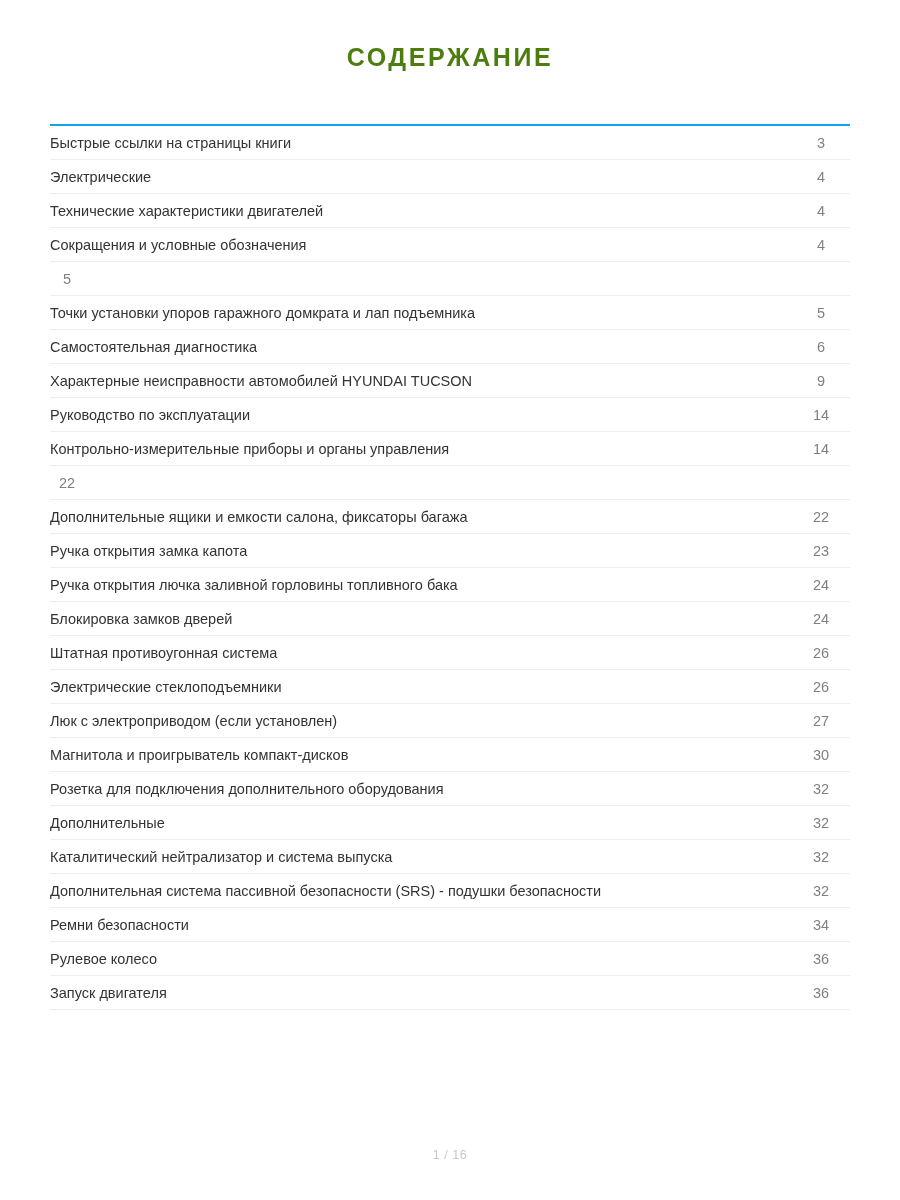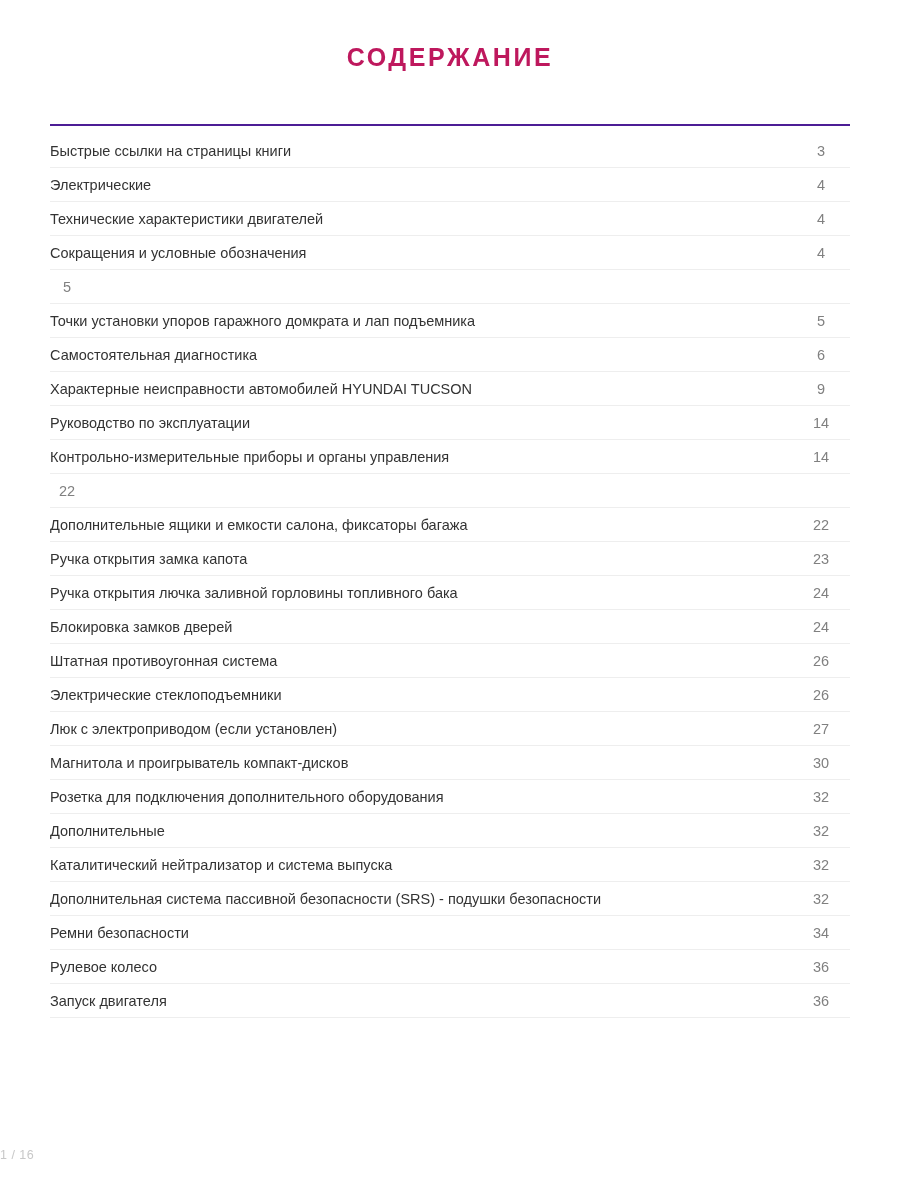--- a/index.html
+++ b/index.html
@@ -23,30 +23,30 @@
     box-sizing: border-box;
     display: flex;
     flex-direction: column;
   }
 
   .page-title {
     text-align: center;
     font-size: 25px;
     font-weight: bold;
     letter-spacing: 2.6px;
-    color: #be185d;
+    color: #4d7c0f;
     margin: 40px 0 0 0;
     padding: 0;
     line-height: 34px;
   }
 
   .toc-wrap {
     margin: 50px 50px 4px 50px;
-    border-top: 2px solid #4c1d95;
-    padding-top: 8px;
+    border-top: 2px solid #0ea5e9;
+    padding-top: 0;
   }
 
   .toc-row {
     display: flex;
     align-items: center;
     justify-content: space-between;
     height: 34px;
     border-bottom: 1px solid #eeeeee;
     box-sizing: border-box;
   }
@@ -69,20 +69,21 @@
     text-align: center;
     flex: 0 0 auto;
     margin-right: 12px;
   }
 
   .footer {
     position: absolute;
     left: 0;
     right: 0;
     bottom: 38px;
+    text-align: center;
     font-size: 12.5px;
     color: #c8c8c8;
     letter-spacing: 0.5px;
   }
 </style>
 </head>
 <body>
 
 <div class="page">
 

